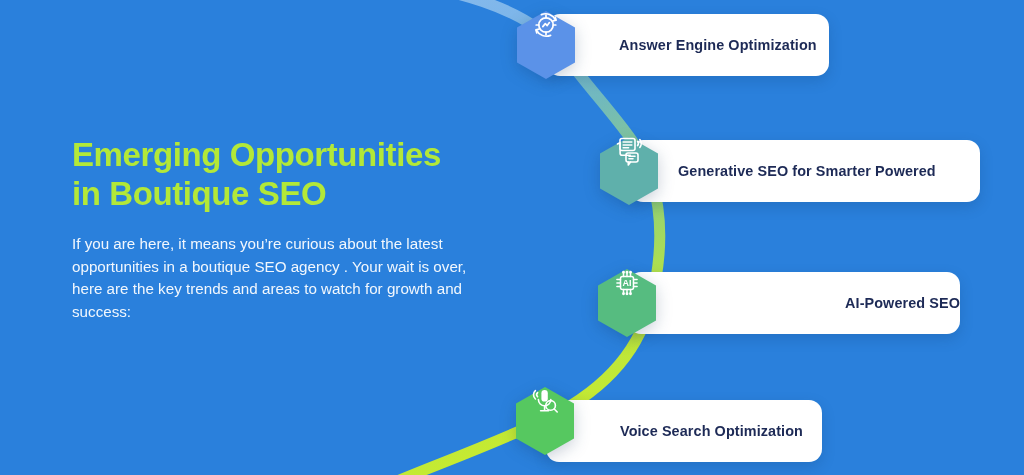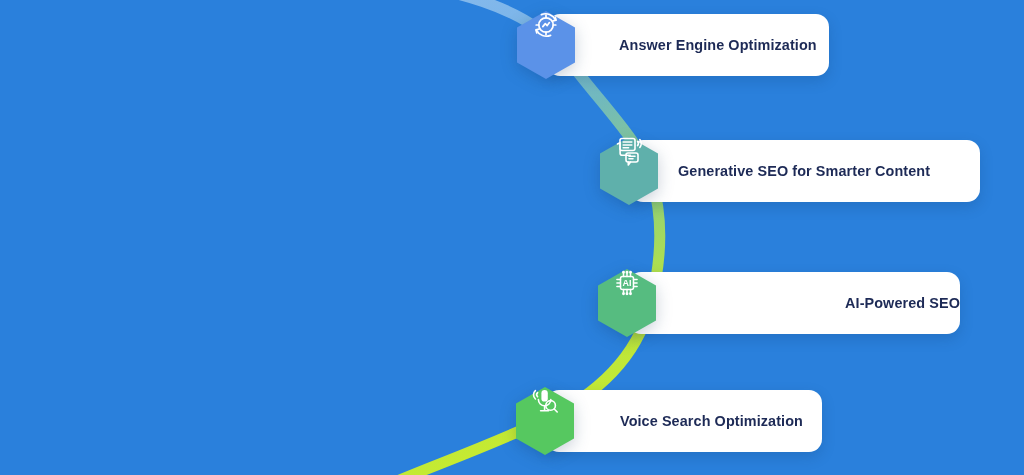--- a/index.html
+++ b/index.html
@@ -111,20 +111,25 @@
         <stop offset="100%" stop-color="#c8ec2e"></stop>
       </linearGradient>
     </defs>
     <path d="M 352 -28 C 455 -10 528 6 562 52
              C 604 108 640 140 652 180
              C 665 224 660 268 650 306
              C 636 358 596 396 540 422
              C 470 454 420 470 372 492" fill="none" stroke="url(#curveGrad)" stroke-width="11" stroke-linecap="round"></path>
   </svg>
 
+  <div id="left-block">
+    <h1 id="headline">Emerging Opportunities
+in Boutique SEO</h1>
+    <p id="body-copy">If you are here, it means you’re curious about the latest opportunities in a boutique SEO agency . Your wait is over, here are the key trends and areas to watch for growth and success:</p>
+  </div>
 
   <div class="card-row" style="left:509px; top:14px;">
     <div class="card-panel" style="width:282px;">
       <span class="card-label" style="margin-left:72px;">Answer Engine Optimization</span>
     </div>
     <div class="hex">
       <svg viewBox="0 0 74 74" xmlns="http://www.w3.org/2000/svg">
         <polygon points="37,3 66,19.5 66,54.5 37,71 8,54.5 8,19.5" fill="#5b92e8" rx="6"></polygon>
       </svg>
     </div>
@@ -136,21 +141,21 @@
         <path d="M26.6 11.8 A11.2 11.2 0 0 0 12.4 6.6"></path>
         <path d="M26.2 9.1 l0.9 3.1 l-3.1 0.7"></path>
         <path d="M7.4 22.2 A11.2 11.2 0 0 0 21.6 27.4"></path>
         <path d="M7.8 24.9 l-0.9 -3.1 l3.1 -0.7"></path>
       </svg>
     </div>
   </div>
 
   <div class="card-row" style="left:592px; top:140px;">
     <div class="card-panel" style="width:350px;">
-      <span class="card-label" style="margin-left:48px;">Generative SEO for Smarter Content</span>
+      <span class="card-label" style="margin-left:48px;">Generative SEO for Smarter Powered</span>
     </div>
     <div class="hex">
       <svg viewBox="0 0 74 74" xmlns="http://www.w3.org/2000/svg">
         <polygon points="37,3 66,19.5 66,54.5 37,71 8,54.5 8,19.5" fill="#5fb0ab"></polygon>
       </svg>
     </div>
     <div class="hex-icon">
       <svg width="36" height="34" viewBox="0 0 36 34" fill="none" stroke="#ffffff" stroke-width="1.6" stroke-linecap="round" stroke-linejoin="round">
         <rect x="9" y="4.5" width="15" height="12" rx="2"></rect>
         <path d="M12.2 8 h8.6 M12.2 11 h8.6 M12.2 13.8 h5.4"></path>
@@ -184,21 +189,21 @@
         <circle cx="17" cy="6.2" r="0.7" fill="#ffffff"></circle>
         <circle cx="20.5" cy="6.2" r="0.7" fill="#ffffff"></circle>
         <circle cx="13.5" cy="27.8" r="0.7" fill="#ffffff"></circle>
         <circle cx="17" cy="27.8" r="0.7" fill="#ffffff"></circle>
         <circle cx="20.5" cy="27.8" r="0.7" fill="#ffffff"></circle>
       </svg>
     </div>
   </div>
 
   <div class="card-row" style="left:508px; top:390px;">
-    <div class="card-panel" style="width:276px;">
+    <div class="card-panel" style="width:276px;margin-top:10px;">
       <span class="card-label" style="margin-left:74px;">Voice Search Optimization</span>
     </div>
     <div class="hex">
       <svg viewBox="0 0 74 74" xmlns="http://www.w3.org/2000/svg">
         <polygon points="37,3 66,19.5 66,54.5 37,71 8,54.5 8,19.5" fill="#56c860"></polygon>
       </svg>
     </div>
     <div class="hex-icon">
       <svg width="34" height="34" viewBox="0 0 34 34" fill="none" stroke="#ffffff" stroke-width="1.6" stroke-linecap="round" stroke-linejoin="round">
         <rect x="13.4" y="6" width="6.4" height="11.6" rx="3.2" fill="#ffffff" stroke="none"></rect>

